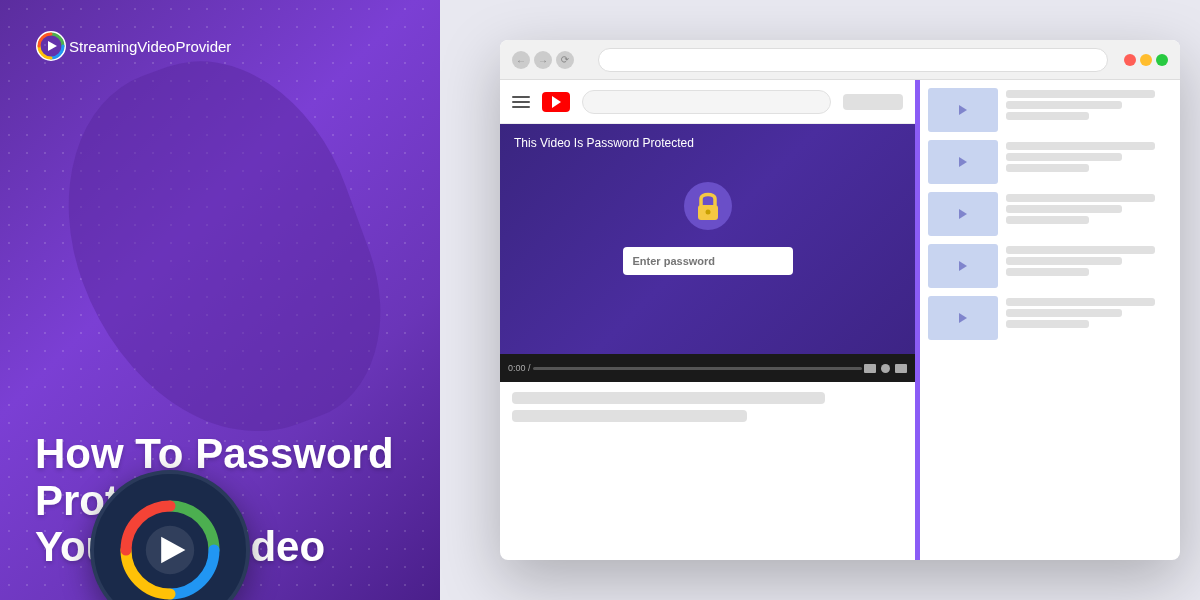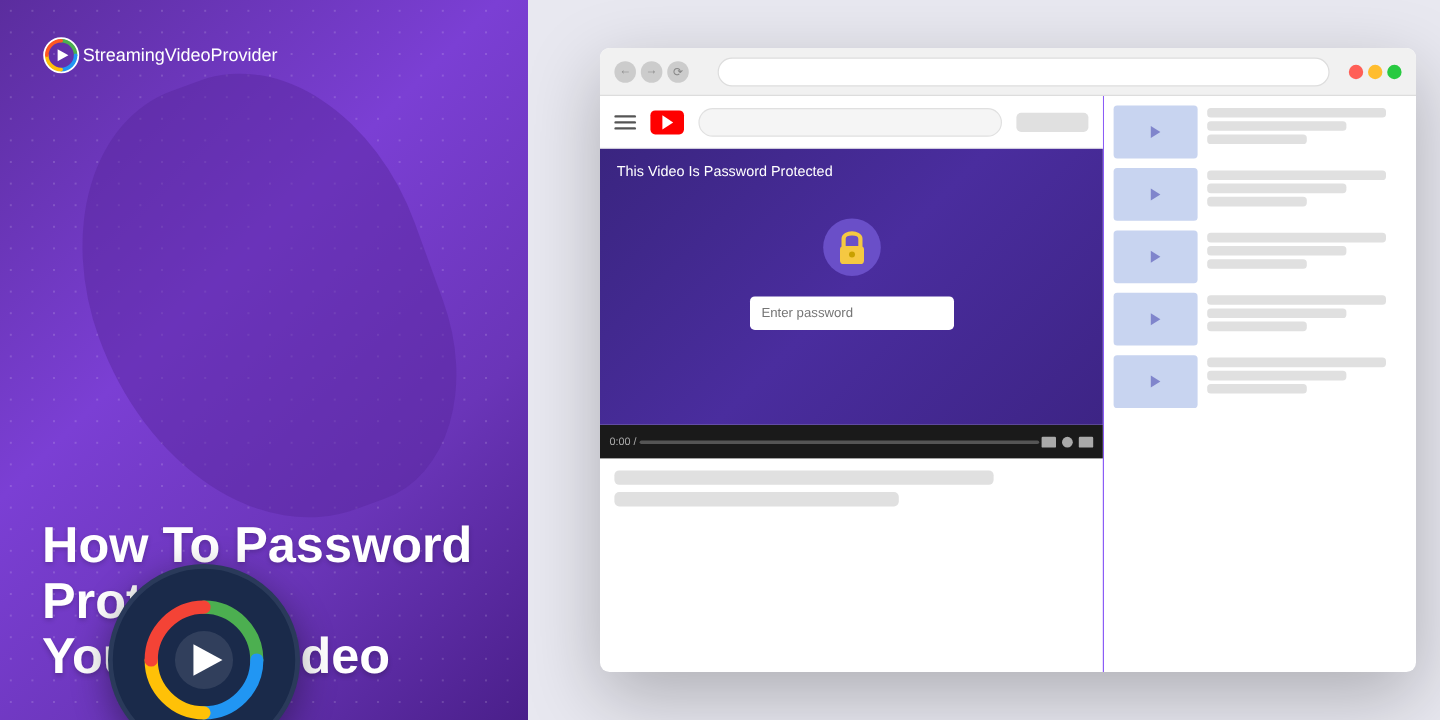--- a/index.html
+++ b/index.html
@@ -184,21 +184,21 @@
       display: flex;
       flex: 1;
       overflow: hidden;
     }
 
     
     .browser-main {
       width: 420px;
       display: flex;
       flex-direction: column;
-      border-right: 1px solid #8b5cf6;
+      border-right: 5px solid #8b5cf6;
     }
 
     
     .yt-nav {
       height: 44px;
       background: white;
       border-bottom: 1px solid #eee;
       display: flex;
       align-items: center;
       padding: 0 12px;
@@ -282,20 +282,21 @@
     .password-input {
       width: 170px;
       height: 28px;
       background: white;
       border-radius: 4px;
       border: none;
       padding: 0 10px;
       font-size: 11px;
       color: #aaa;
       margin-bottom: 22px;
+      font-weight: bold;
     }
 
     .unlock-btn {
       width: 170px;
       height: 28px;
       background: #f5a623;
       border: none;
       border-radius: 4px;
       color: white;
       font-size: 12px;

